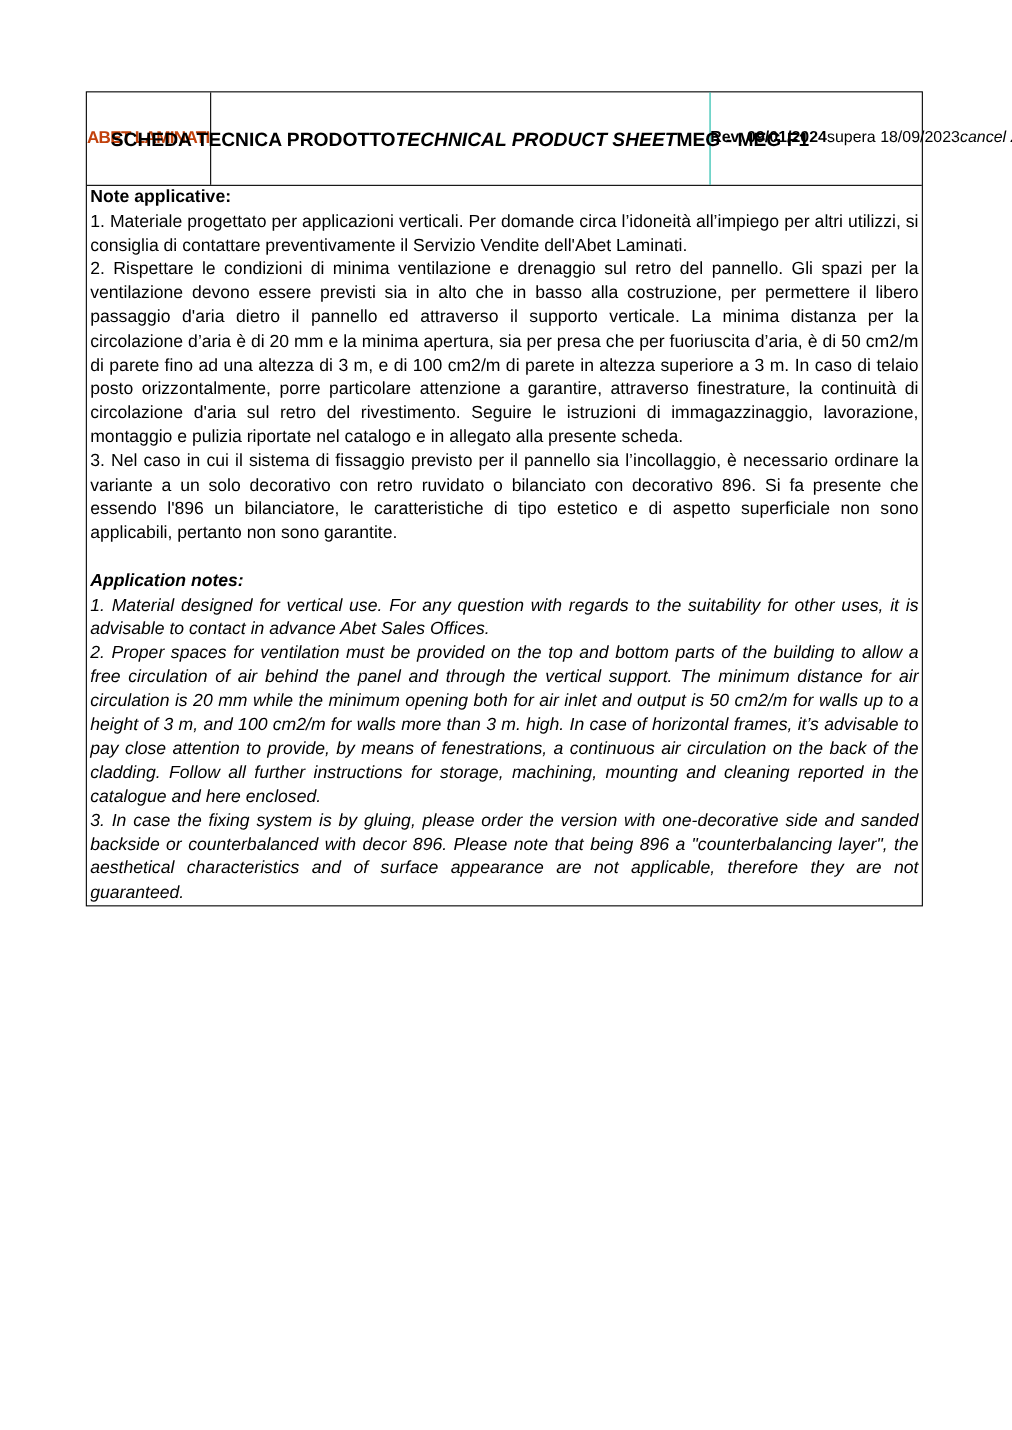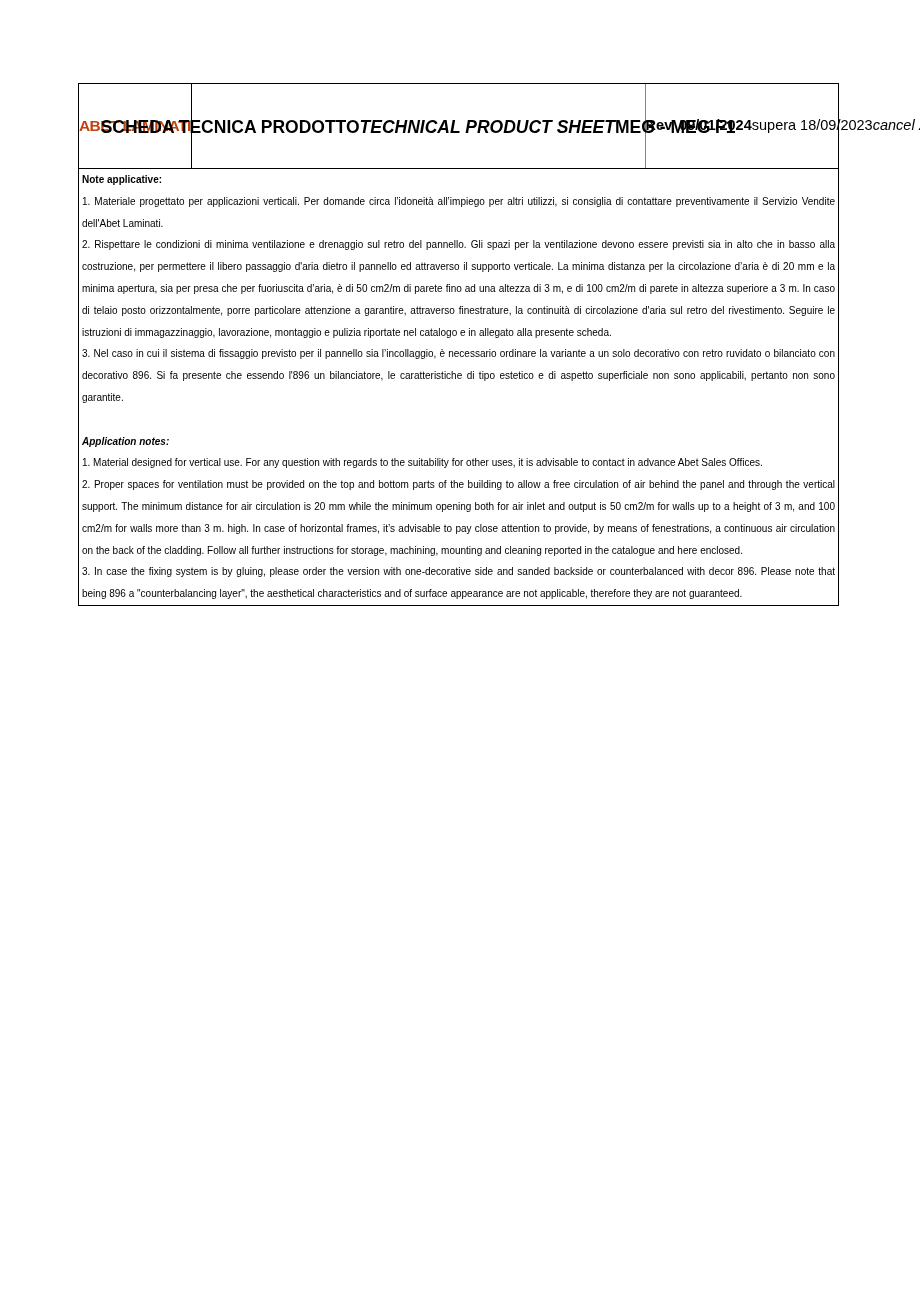--- a/index.html
+++ b/index.html
@@ -70,33 +70,33 @@
     }
     .rev-line {
       font-size: 14.5px;
       line-height: 19.5px;
       white-space: nowrap;
     }
     .rev-line.bold { font-weight: bold; }
     .rev-line.italic { font-style: italic; text-align: center; }
     .body {
       padding: 0 3px 0 3px;
-      font-size: 10px;
+      font-size: 16px;
       line-height: 21.8px;
       text-align: justify;
     }
     .section-title {
       font-weight: bold;
       margin: 0;
     }
     .section-title.italic { font-style: italic; }
     .para {
       margin: 0;
     }
-    .italic-block .para { }
+    .italic-block .para { font-style: italic; }
     .spacer { height: 21.8px; }
   </style>
 </head>
 <body>
 
 <div class="sheet">
   <div class="header">
     <div class="logo-cell">
       <span class="logo">ABET LAMINATI</span>
     </div>

